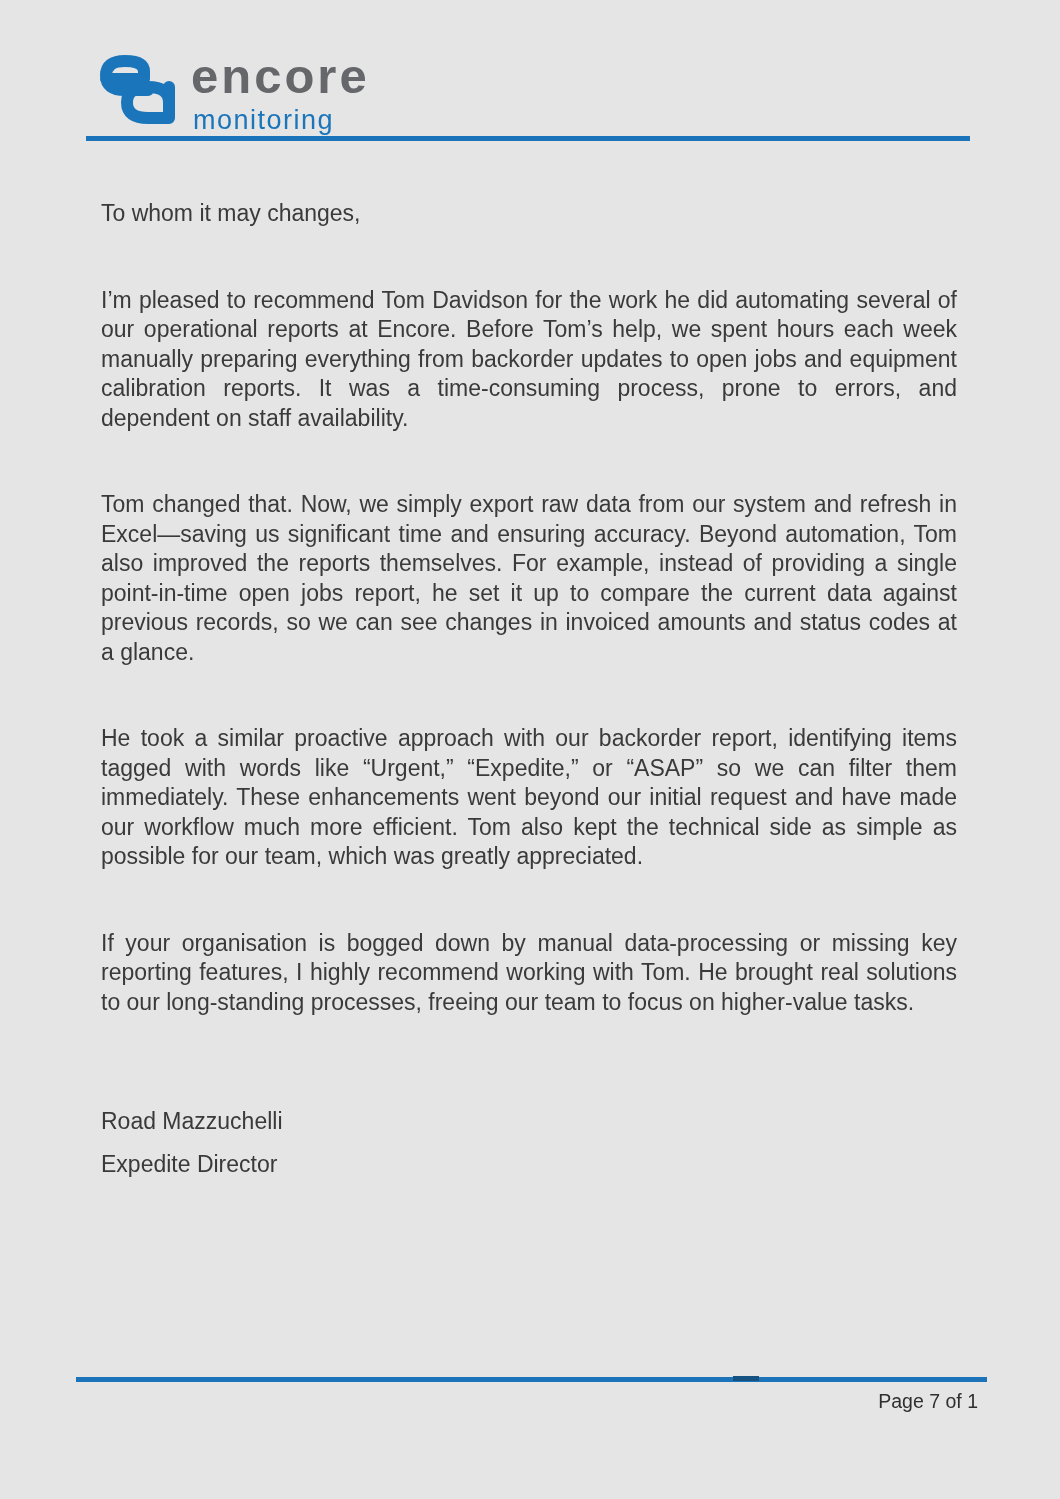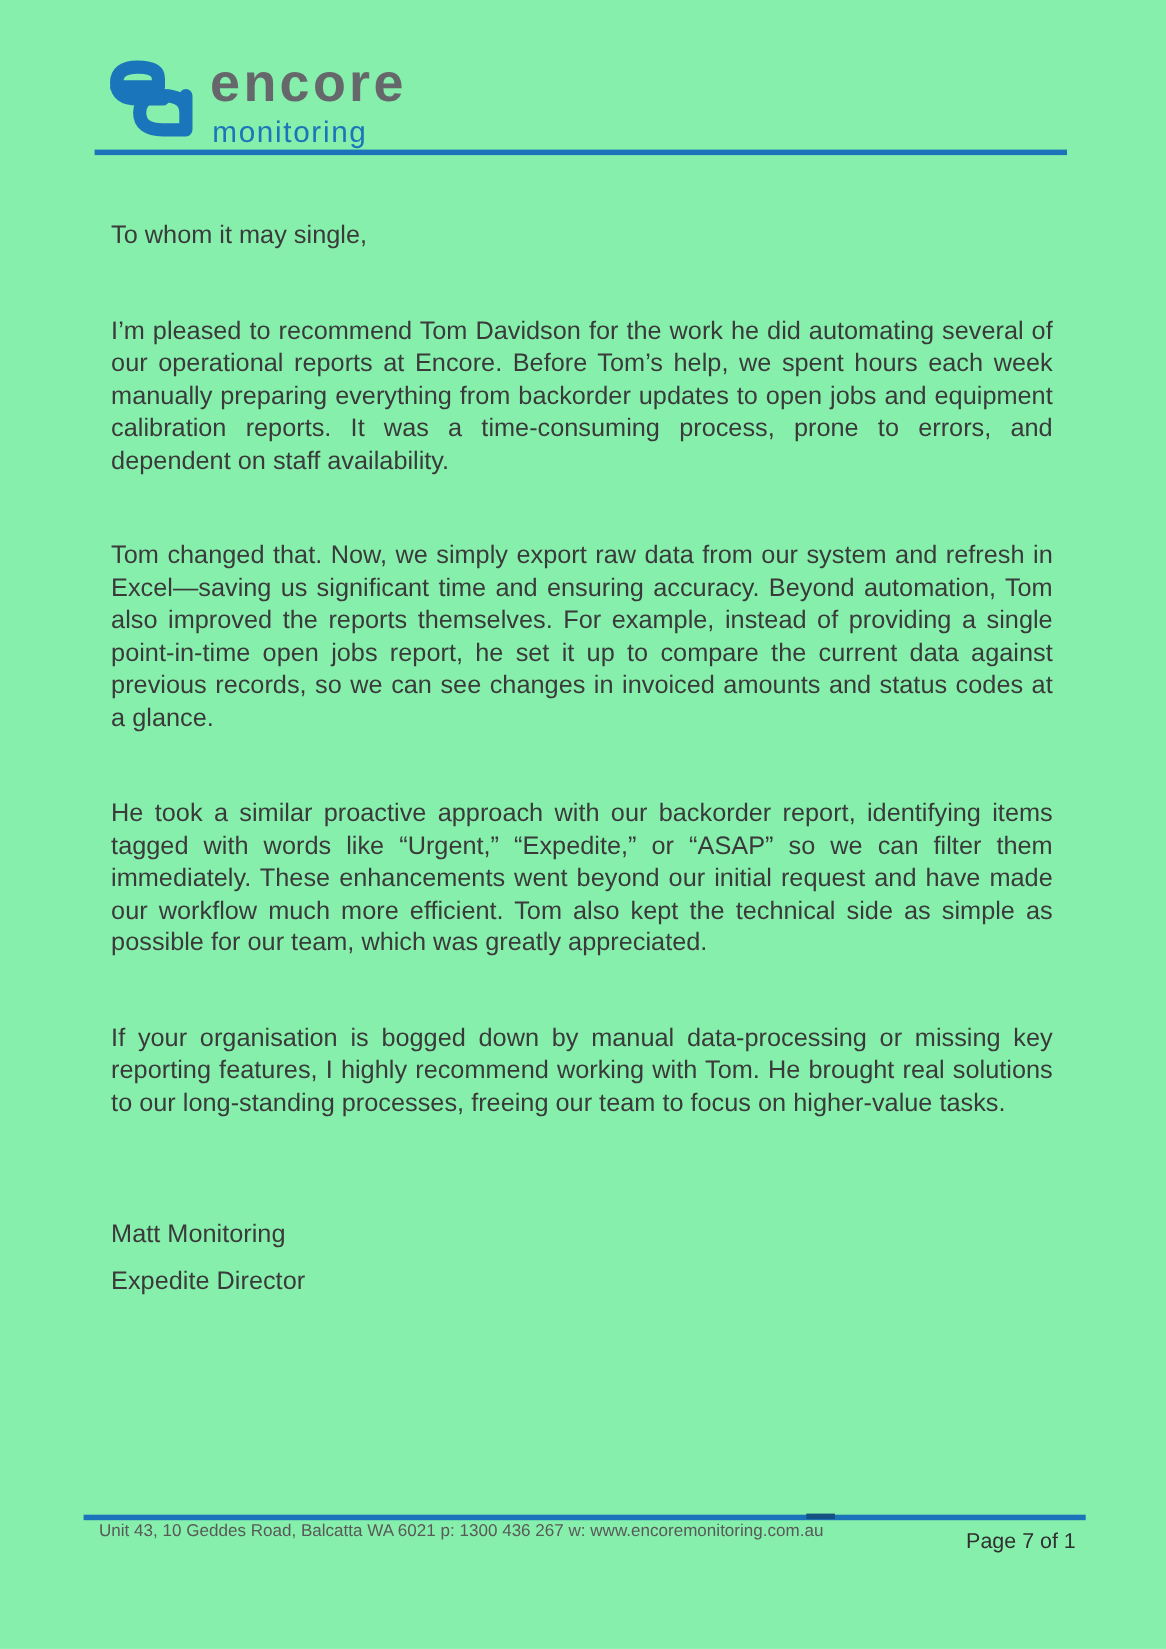--- a/index.html
+++ b/index.html
@@ -1,20 +1,20 @@
 <!DOCTYPE html>
 <html><head>
 <meta charset="utf-8">
 <style>
   html, body { margin: 0; padding: 0; background: #ffffff; }
   .page {
     position: relative;
     width: 1060px;
     height: 1499px;
-    background: #86efac;
+    background: #e5e5e5;
     font-family: "Liberation Sans", "DejaVu Sans", sans-serif;
     color: #3a3a3a;
     overflow: hidden;
   }
 
   
   .letterhead { position: absolute; left: 0; top: 0; width: 100%; height: 150px; }
   .logo-mark { position: absolute; left: 98px; top: 54px; width: 79px; height: 71px; }
   .wordmark { position: absolute; left: 191px; top: 52px; }
   .word-primary {
@@ -94,30 +94,29 @@
       <path d="M71 33 V64 M71 48.5 Q71 33 50 33 Q29 33 29 48.5 Q29 64 50 64 H71" fill="none" stroke="#1b75bb" stroke-width="12" stroke-linecap="round" stroke-linejoin="round"></path>
     </svg>
     <div class="wordmark">
       <span class="word-primary">encore</span>
       <span class="word-secondary">monitoring</span>
     </div>
     <div class="rule-top"></div>
   </div>
 
   <div class="letter-body">
-    <p class="salutation">To whom it may single,</p>
+    <p class="salutation">To whom it may changes,</p>
     <p>I’m pleased to recommend Tom Davidson for the work he did automating several of our operational reports at Encore. Before Tom’s help, we spent hours each week manually preparing everything from backorder updates to open jobs and equipment calibration reports. It was a time-consuming process, prone to errors, and dependent on staff availability.</p>
     <p>Tom changed that. Now, we simply export raw data from our system and refresh in Excel—saving us significant time and ensuring accuracy. Beyond automation, Tom also improved the reports themselves. For example, instead of providing a single point-in-time open jobs report, he set it up to compare the current data against previous records, so we can see changes in invoiced amounts and status codes at a glance.</p>
     <p>He took a similar proactive approach with our backorder report, identifying items tagged with words like “Urgent,” “Expedite,” or “ASAP” so we can filter them immediately. These enhancements went beyond our initial request and have made our workflow much more efficient. Tom also kept the technical side as simple as possible for our team, which was greatly appreciated.</p>
     <p class="last-para">If your organisation is bogged down by manual data-processing or missing key reporting features, I highly recommend working with Tom. He brought real solutions to our long-standing processes, freeing our team to focus on higher-value tasks.</p>
 
     <div class="signature-block">
-      <p>Matt Monitoring</p>
+      <p>Road Mazzuchelli</p>
       <p>Expedite Director</p>
     </div>
   </div>
 
   <div class="rule-bottom"></div>
   <div class="rule-bottom-notch"></div>
-  <div class="footer-address">Unit 43, 10 Geddes Road, Balcatta WA 6021 p: 1300 436 267 w: www.encoremonitoring.com.au</div>
   <div class="footer-page">Page 7 of 1</div>
 
 </div>
 
 </body></html>

